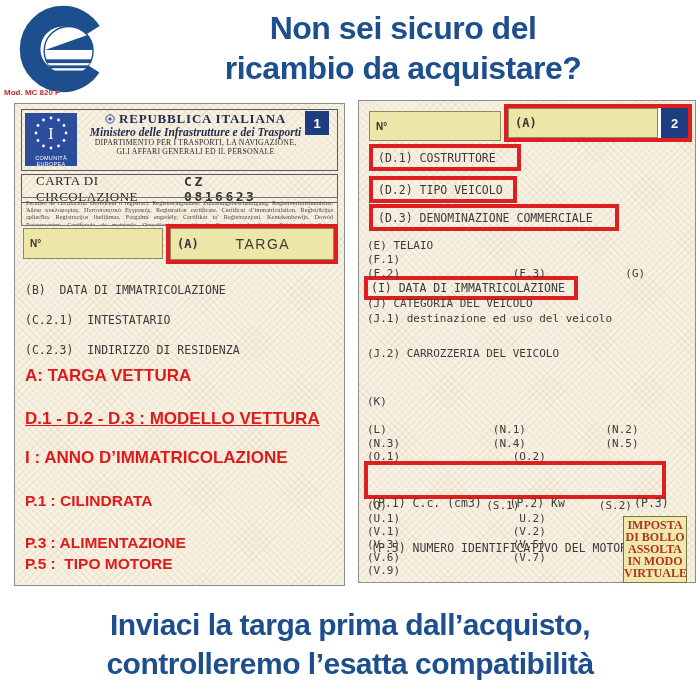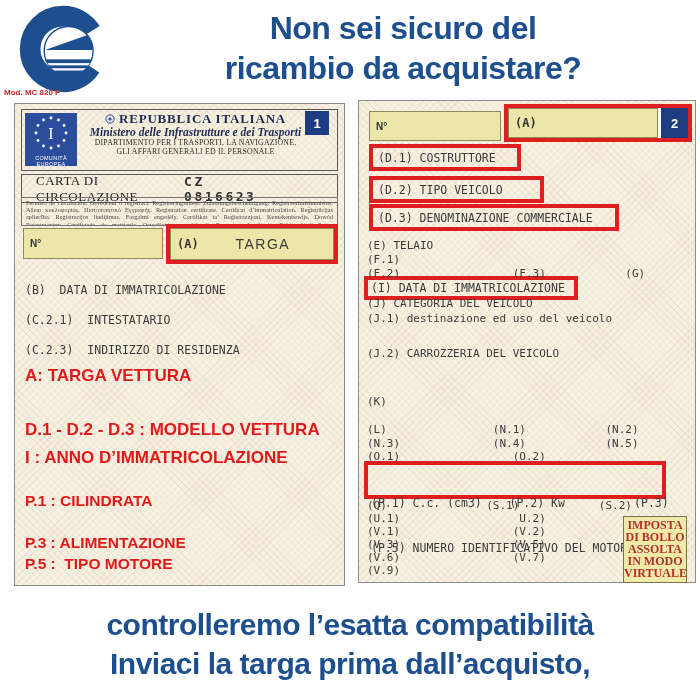--- a/index.html
+++ b/index.html
@@ -160,21 +160,21 @@
         <span class="targa-label">TARGA</span>
       </div>
     </div>
 
     <div id="doc1-fields"></div>
     <div id="doc1-anns"></div>
   <div class="mono-line" style="top: 179px;">(B)  DATA DI IMMATRICOLAZIONE</div>
       <div class="mono-line" style="top: 209px;">(C.2.1)  INTESTATARIO</div>
       <div class="mono-line" style="top: 239px;">(C.2.3)  INDIRIZZO DI RESIDENZA</div>
       <div class="ann a-big" style="top: 262px;">A: TARGA VETTURA</div>
-      <div class="ann a-big" style="top: 316px;">D.1 - D.2 - D.3 : MODELLO VETTURA</div>
+      <div class="ann a-big" style="top: 305px; text-decoration: underline;">D.1 - D.2 - D.3 : MODELLO VETTURA</div>
       <div class="ann a-big" style="top: 344px;">I : ANNO D’IMMATRICOLAZIONE</div>
       <div class="ann a-small" style="top: 388px;">P.1 : CILINDRATA</div>
       <div class="ann a-small" style="top: 430px;">P.3 : ALIMENTAZIONE</div>
       <div class="ann a-small" style="top: 451px;">P.5 :  TIPO MOTORE</div>
     </div>
 
   <div class="doc doc2">
     <div class="ybox nbox2">
       <span class="n-label">N°</span>
     </div>
@@ -198,37 +198,37 @@
     <div id="doc2-lines"></div>
 
     <div class="stamp" id="stamp">
         <div>IMPOSTA</div>
         <div>DI BOLLO</div>
         <div>ASSOLTA</div>
         <div>IN MODO</div>
         <div>VIRTUALE</div>
       </div>
   <div class="redbox dfield" style="top: 43px; left: 10px; width: 152px; position: absolute;">(D.1) COSTRUTTORE</div>
-      <div class="redbox dfield" style="top: 75px; left: 10px; width: 175px; position: absolute;">(D.2) TIPO VEICOLO</div>
+      <div class="redbox dfield" style="top: 75px; left: 10px; width: 148px; position: absolute;">(D.2) TIPO VEICOLO</div>
       <div class="redbox dfield" style="top: 103px; left: 10px; width: 250px; position: absolute;">(D.3) DENOMINAZIONE COMMERCIALE</div>
       <div class="mono-line line2" style="top: 138px;">(E) TELAIO</div>
       <div class="mono-line line2" style="top: 152px;">(F.1)</div>
       <div class="mono-line line2" style="top: 166px;">(F.2)                 (F.3)            (G)</div>
       <div class="mono-line line2" style="top: 196px;">(J) CATEGORIA DEL VEICOLO</div>
       <div class="mono-line line2" style="top: 211px;">(J.1) destinazione ed uso del veicolo</div>
       <div class="mono-line line2" style="top: 246px;">(J.2) CARROZZERIA DEL VEICOLO</div>
       <div class="mono-line line2" style="top: 294px;">(K)</div>
       <div class="mono-line line2" style="top: 322px;">(L)                (N.1)            (N.2)</div>
       <div class="mono-line line2" style="top: 336px;">(N.3)              (N.4)            (N.5)</div>
       <div class="mono-line line2" style="top: 349px;">(O.1)                 (O.2)</div>
       <div class="mono-line line2" style="top: 398px; text-align: center;">(Q)               (S.1)            (S.2)</div>
       <div class="mono-line line2" style="top: 411px;">(U.1)                  U.2)</div>
       <div class="mono-line line2" style="top: 424px;">(V.1)                 (V.2)</div>
       <div class="mono-line line2" style="top: 437px;">(V.3)                 (V.5)</div>
       <div class="mono-line line2" style="top: 450px;">(V.6)                 (V.7)</div>
       <div class="mono-line line2" style="top: 463px;">(V.9)</div>
     </div>
 
   <div class="footer">
+    <div>Inviaci la targa prima dall’acquisto,</div>
     <div>controlleremo l’esatta compatibilità</div>
-    <div>Inviaci la targa prima dall’acquisto,</div>
   </div>
 </div>
 
 </body></html>

